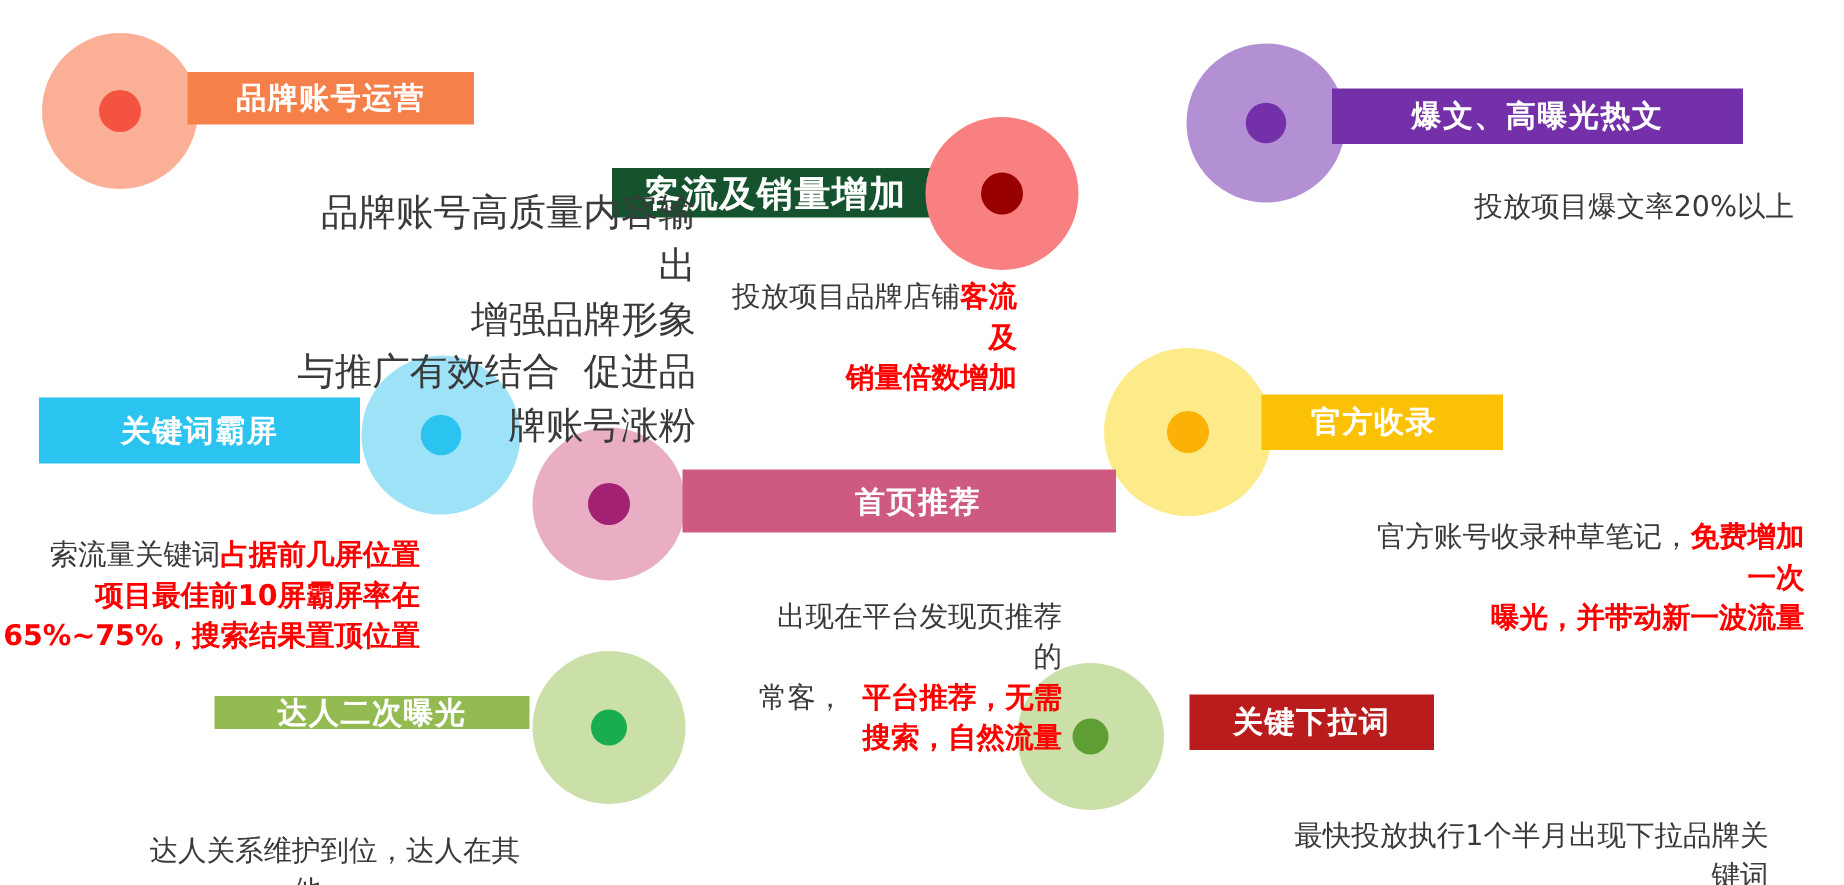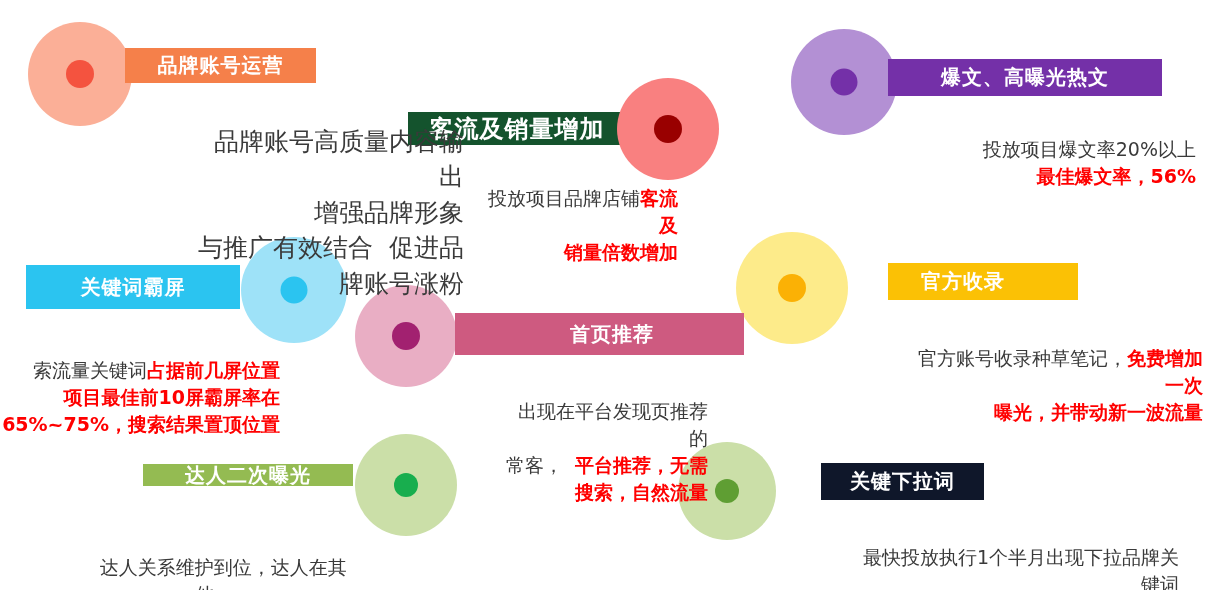--- a/index.html
+++ b/index.html
@@ -70,23 +70,23 @@
     </div>
   </div>
 
   <div class="block">
     <div class="circ under" style="left:791px;top:29px;width:106px;height:106px;background:#b390d4;">
       <div class="dot" style="width:27px;height:27px;background:#7430a8;"></div>
     </div>
     <div class="bar center overz" style="left:888px;top:59px;width:274px;height:37px;background:#7430a8;font-size:20px;">
       <span>爆文、高曝光热文</span>
     </div>
-    <div class="desc overz" style="left:896px;top:109px;width:300px;font-size:19px;">
+    <div class="desc overz" style="left:896px;top:98px;width:300px;font-size:19px;">
       <span>投放项目爆文率20%以上
-</span><span class="hl">最佳爆文率，56%</span>
+</span>
     </div>
   </div>
 
   <div class="block">
     <div class="circ midz" style="left:241px;top:237px;width:106px;height:106px;background:#9ee2f8;">
       <div class="dot" style="width:27px;height:27px;background:#2bc4f0;"></div>
     </div>
     <div class="bar center under" style="left:26px;top:265px;width:214px;height:44px;background:#2bc4f0;font-size:20px;">
       <span>关键词霸屏</span>
     </div>
@@ -108,21 +108,21 @@
       <span>出现在平台发现页推荐  的
 常客，  </span><span class="hl">平台推荐，无需
 搜索，自然流量</span>
     </div>
   </div>
 
   <div class="block">
     <div class="circ under" style="left:736px;top:232px;width:112px;height:112px;background:#fdeb8a;">
       <div class="dot" style="width:28px;height:28px;background:#fbb105;"></div>
     </div>
-    <div class="bar lead overz" style="left:841px;top:263px;width:190px;height:37px;background:#fbc105;font-size:20px;padding-left:33px;box-sizing:border-box;margin-left:47px;">
+    <div class="bar lead overz" style="left:841px;top:263px;width:161px;height:37px;background:#fbc105;font-size:20px;padding-left:33px;box-sizing:border-box;">
       <span>官方收录</span>
     </div>
     <div class="desc overz" style="left:873px;top:318px;width:330px;font-size:19px;">
       <span>官方账号收录种草笔记，</span><span class="hl">免费增加一次
 曝光，并带动新一波流量</span>
     </div>
   </div>
 
   <div class="block">
     <div class="bar center under" style="left:143px;top:464px;width:210px;height:22px;background:#94bb52;font-size:20px;">
@@ -134,21 +134,21 @@
     <div class="desc ctr overz" style="left:55px;top:527px;width:300px;font-size:19px;">
       <span>达人关系维护到位，达人在其他
 内容中免费二次及多次曝光</span>
     </div>
   </div>
 
   <div class="block">
     <div class="circ under" style="left:678px;top:442px;width:98px;height:98px;background:#cbdfa8;">
       <div class="dot" style="width:24px;height:24px;background:#5f9e33;"></div>
     </div>
-    <div class="bar center overz" style="left:793px;top:463px;width:163px;height:37px;background:#0f172a;font-size:20px;margin-left:28px;">
+    <div class="bar center overz" style="left:793px;top:463px;width:163px;height:37px;background:#b91c1c;font-size:20px;">
       <span>关键下拉词</span>
     </div>
     <div class="desc overz" style="left:799px;top:517px;width:380px;font-size:19px;">
       <span>最快投放执行1个半月出现下拉品牌关
 键词</span>
     </div>
   </div>
 
 </div>
 

